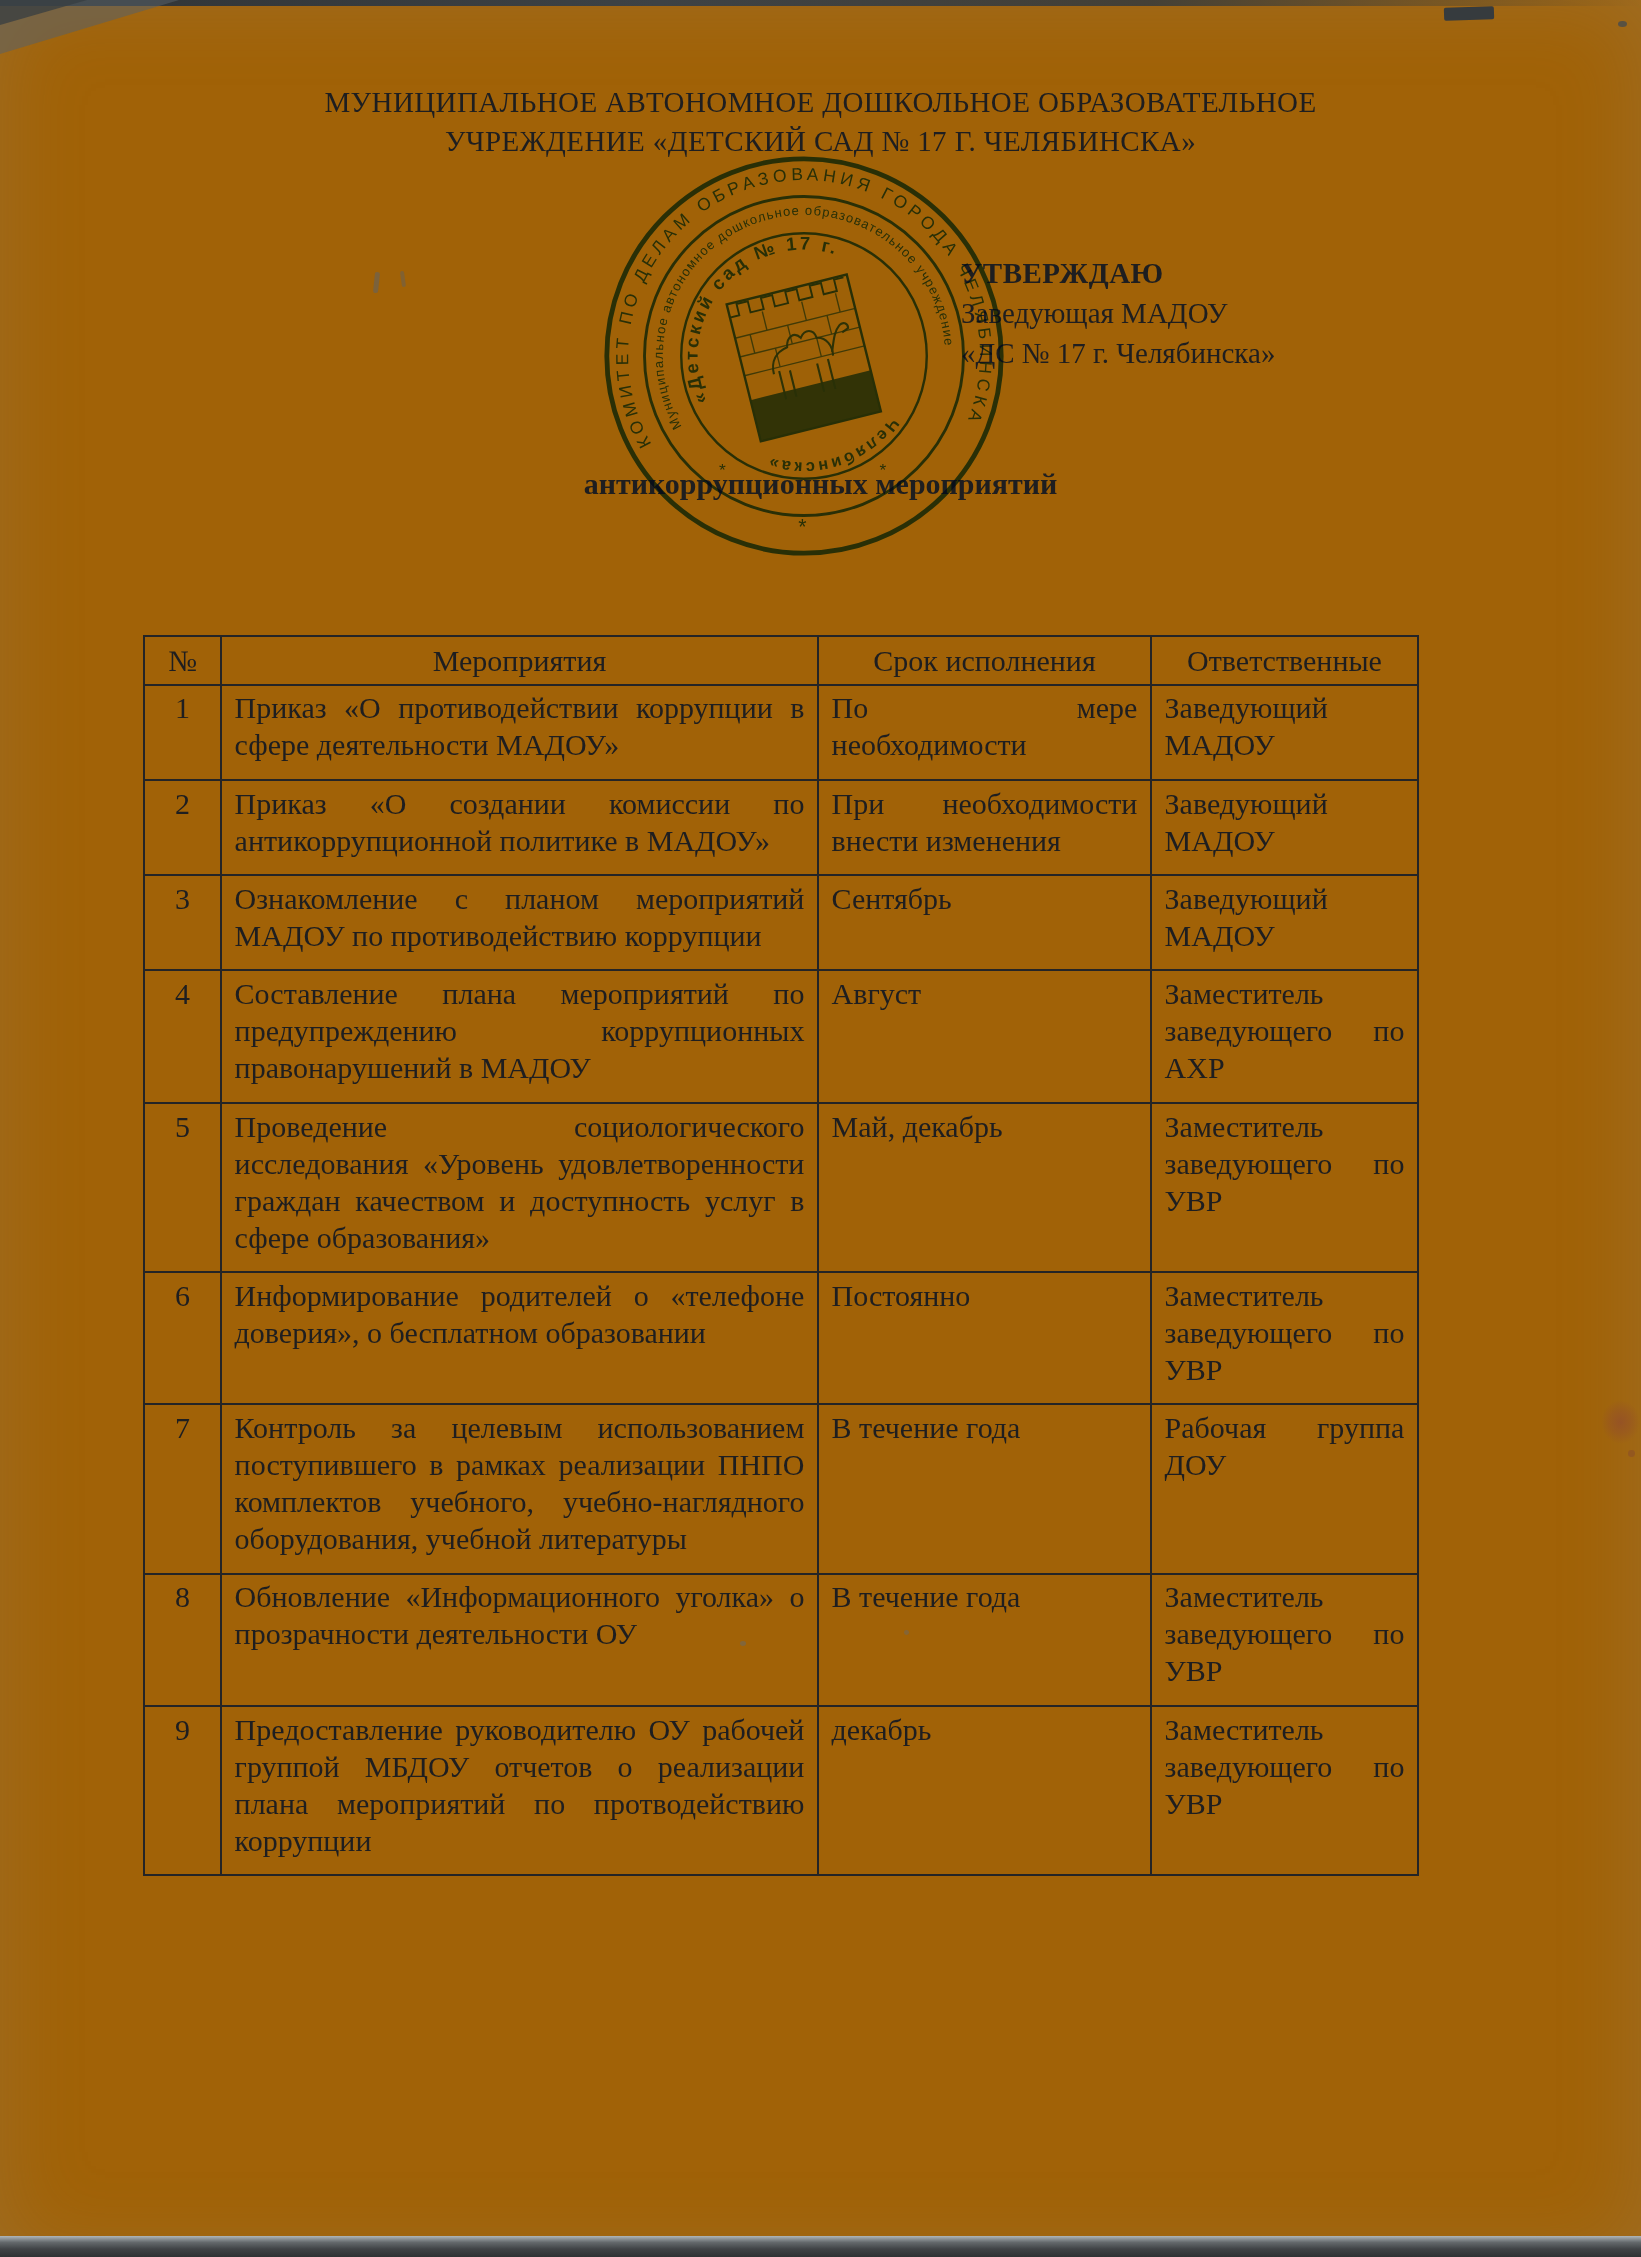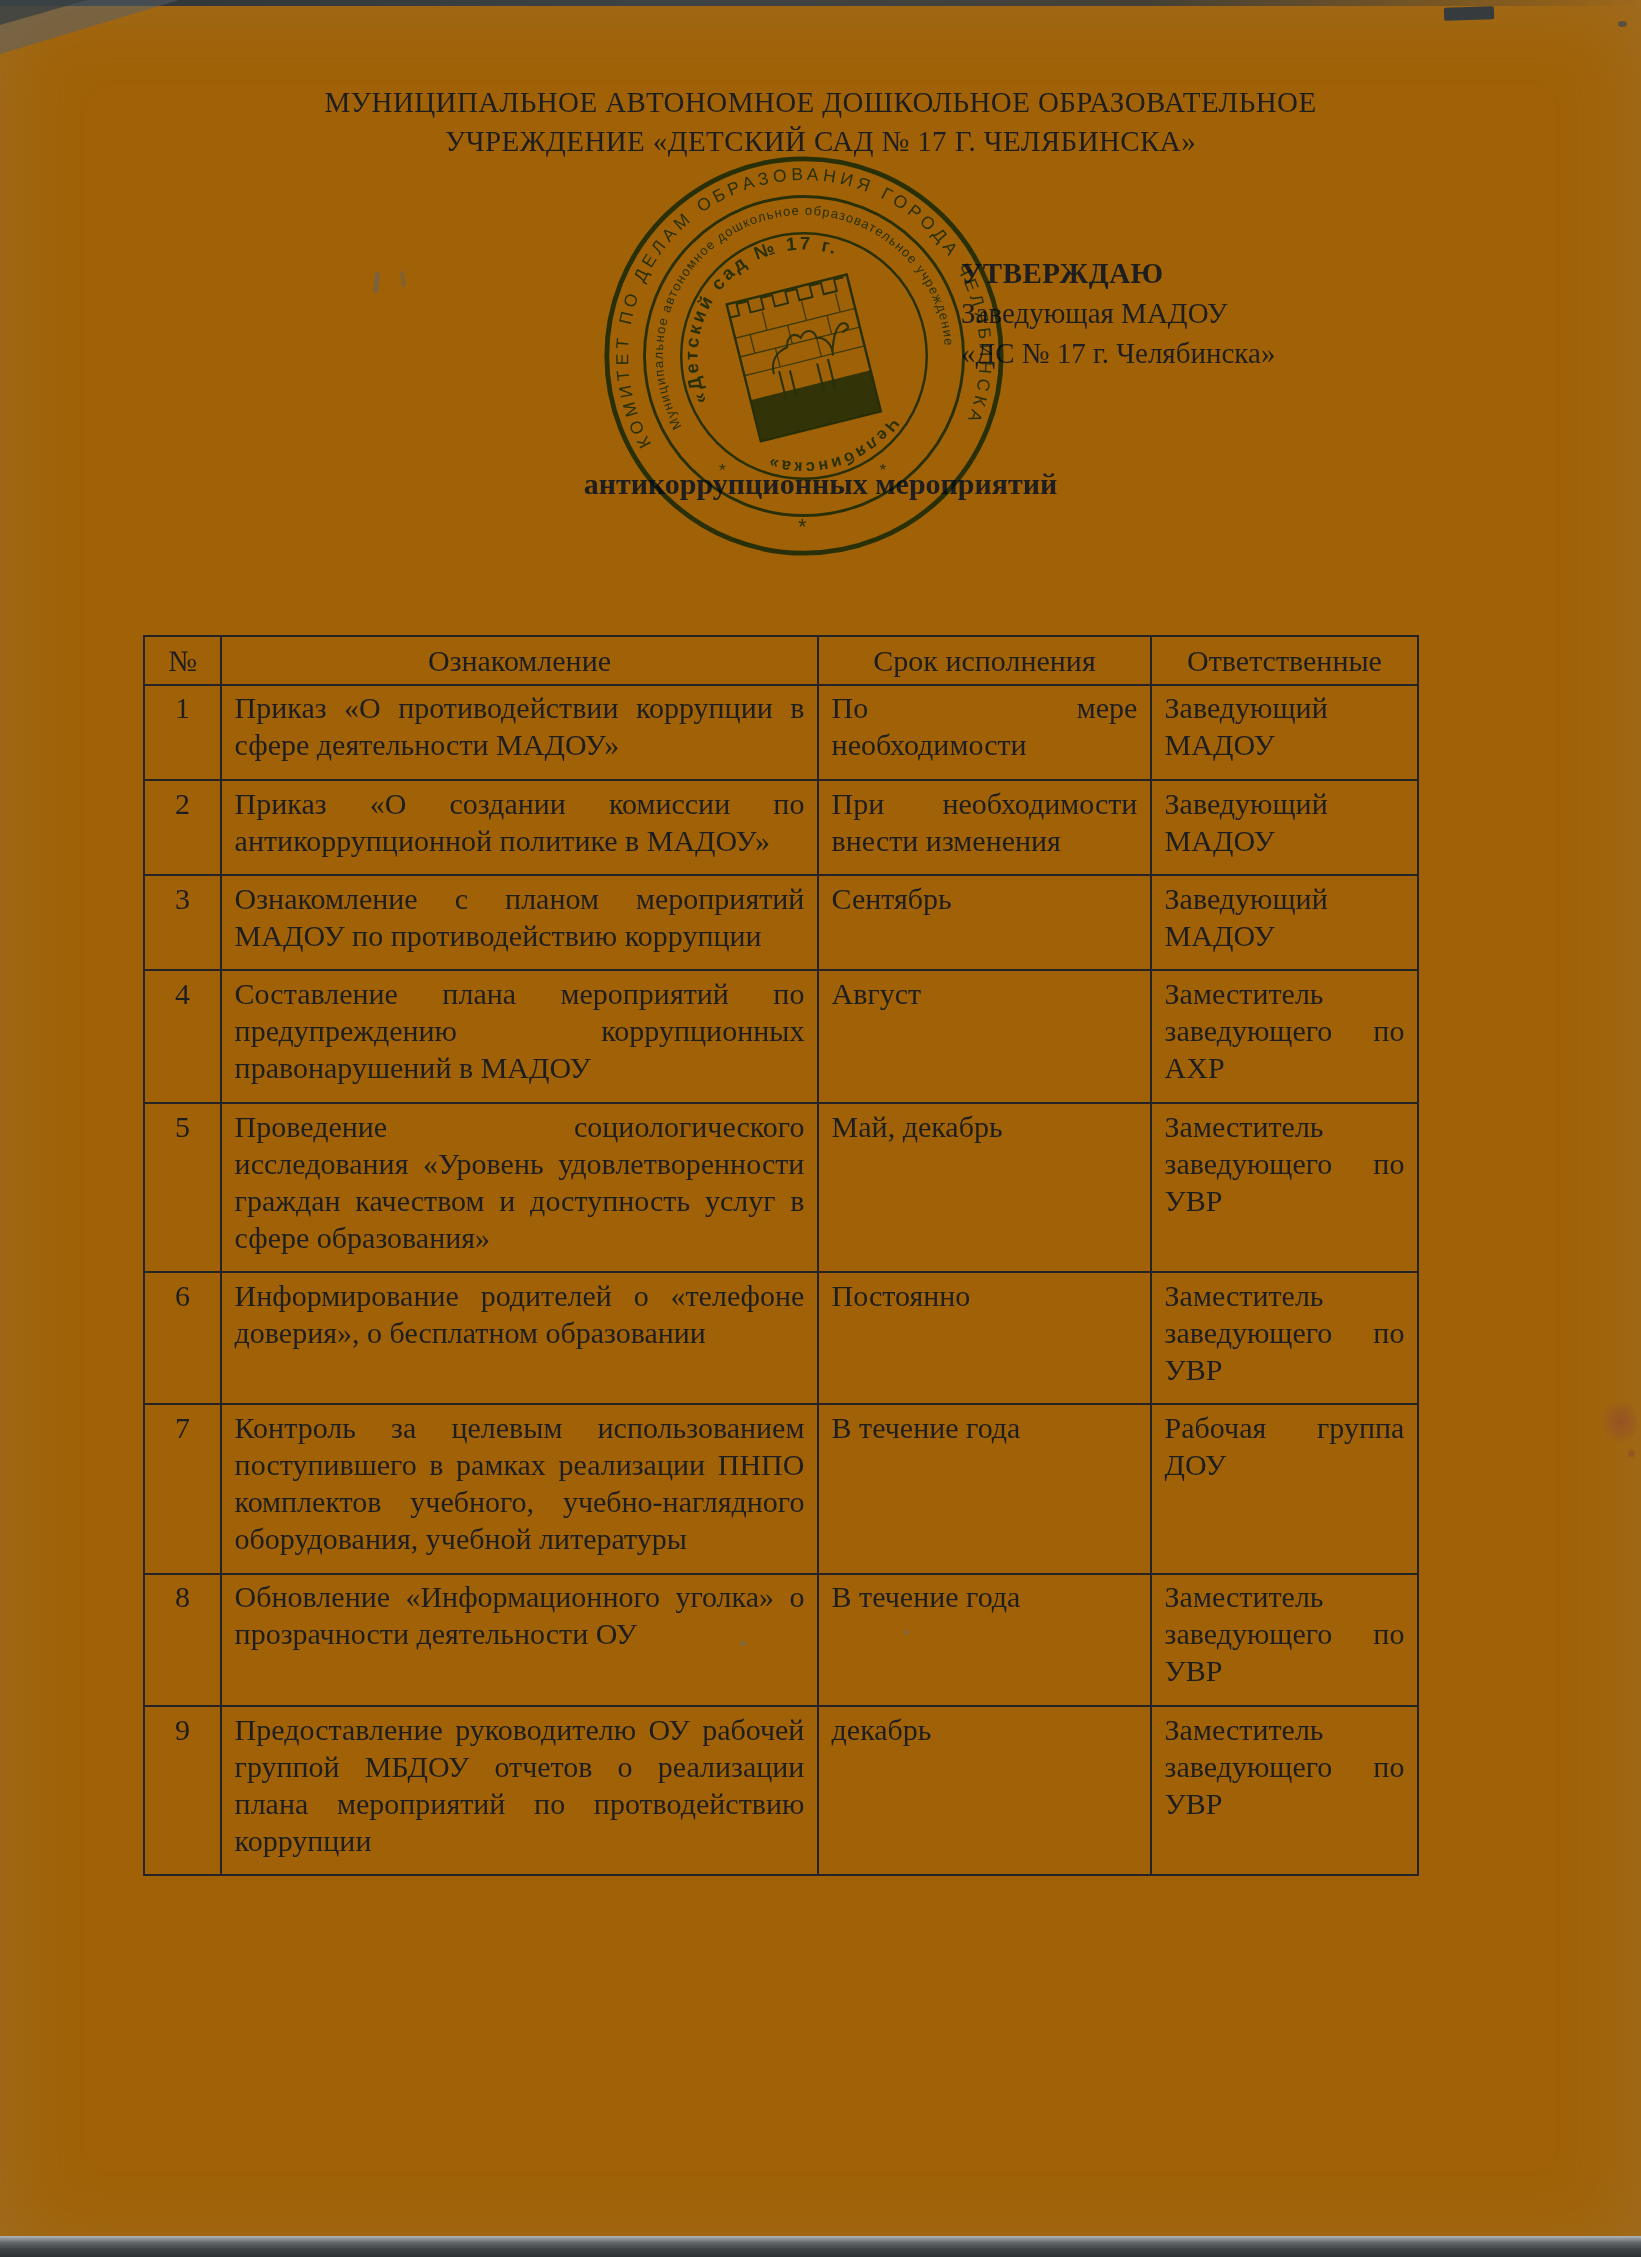--- a/index.html
+++ b/index.html
@@ -152,21 +152,21 @@
     <table class="plan">
       <colgroup>
         <col style="width:77px">
           <col style="width:597px">
           <col style="width:333px">
           <col style="width:267px">
       </colgroup>
       <thead>
         <tr>
           <th>№</th>
-          <th>Ознакомление</th>
+          <th>Мероприятия</th>
           <th>Срок исполнения</th>
           <th>Ответственные</th>
         </tr>
       </thead>
       <tbody>
           <tr>
     <td class="c-num">1</td>
     <td class="c-act">Приказ «О противодействии коррупции в сфере деятельности МАДОУ»</td>
     <td class="c-term">По мере необходимости</td>
     <td class="c-resp">Заведующий МАДОУ</td>

